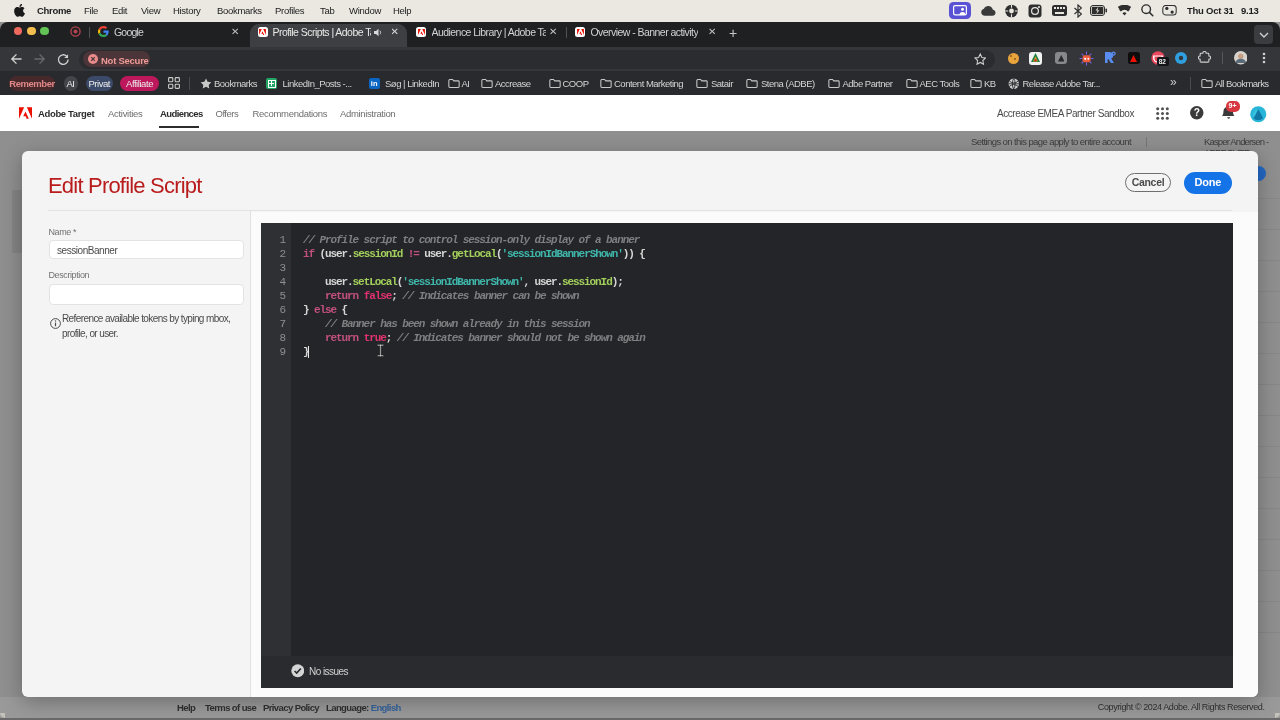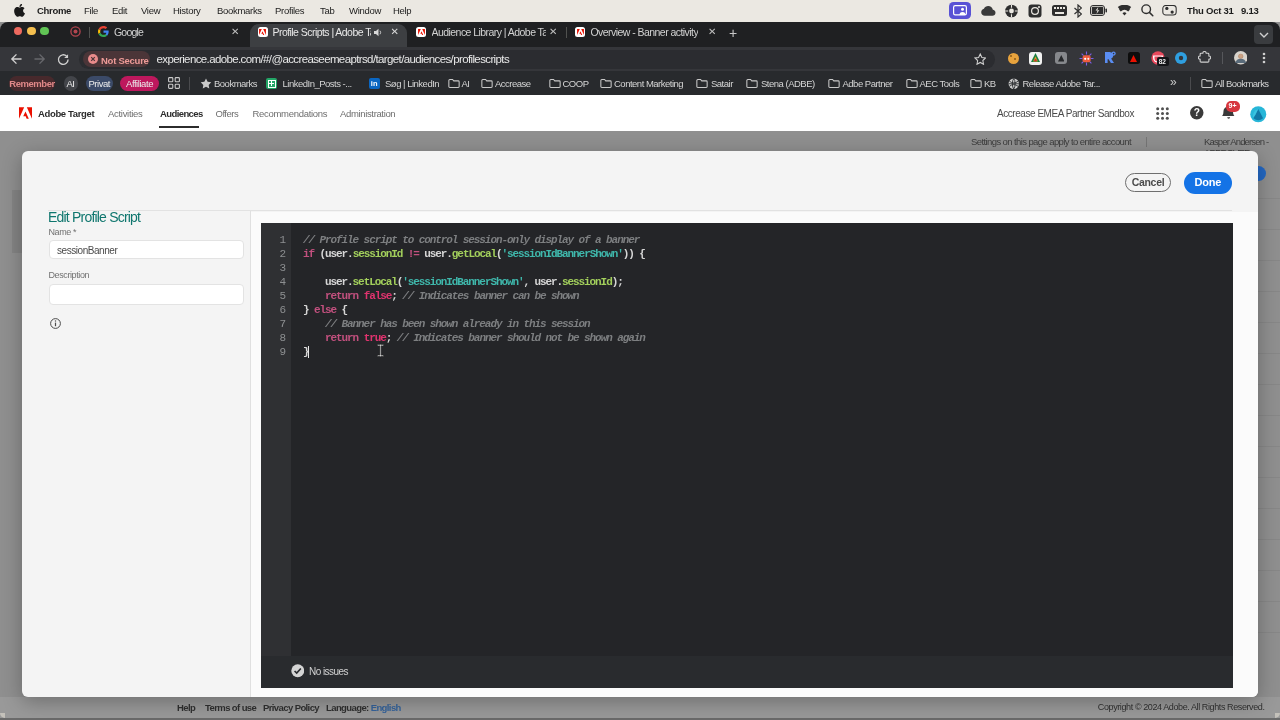--- a/index.html
+++ b/index.html
@@ -160,21 +160,20 @@
       <path fill="none" stroke="#d0d0d0" stroke-width="1.4" d="M11.5 6.5a5 5 0 1 1-1.5-3.5"></path>
       <path fill="#d0d0d0" d="M11.5 1v4H7.5z"></path>
     </svg>
   <div class="abs" style="left:79px;top:49.5px;width:916px;height:19px;background:#2b2c30;border-radius:9.5px;"></div>
   <div class="abs" style="left:83px;top:51px;width:67px;height:16px;background:#4b3538;border-radius:8px;"></div>
   <svg class="abs" style="left:88px;top:54px" width="10" height="10" viewBox="0 0 10 10">
       <circle cx="5" cy="5" r="5" fill="#e98b8b"></circle>
       <path d="M3.2 3.2l3.6 3.6M6.8 3.2L3.2 6.8" stroke="#4b3538" stroke-width="1.2"></path>
     </svg>
   <span class="abs" style="left:101px;top:54.5px;font-size:9.5px;letter-spacing:-0.25px;color:#ee9b98;font-weight:bold;">Not Secure</span>
-  <span class="abs" style="left:156.5px;top:52.5px;font-size:11.5px;letter-spacing:-0.62px;color:#e9e9e9;">experience.adobe.com/#/@accreaseemeaptrsd/target/audiences/profilescripts</span>
   <svg class="abs" style="left:973.5px;top:52.5px" width="12.5" height="12.5" viewBox="0 0 13 13">
       <path fill="none" stroke="#d0d0d0" stroke-width="1.1" d="M6.5 1l1.7 3.6 3.8.5-2.8 2.7.7 3.9L6.5 9.8l-3.4 1.9.7-3.9L1 5.1l3.8-.5z"></path>
     </svg>
   <div class="abs" style="left:1007.5px;top:52.5px;width:11px;height:11px;border-radius:50%;background:#e8a33d;"></div>
   <div class="abs" style="left:1009.5px;top:55px;width:2px;height:2px;border-radius:50%;background:#8a5a18;"></div>
   <div class="abs" style="left:1013.5px;top:57.5px;width:2px;height:2px;border-radius:50%;background:#8a5a18;"></div>
   <div class="abs" style="left:1029px;top:51.5px;width:13px;height:13px;background:#f2f2f2;border-radius:3px;"></div>
   <svg class="abs" style="left:1031px;top:53px" width="9" height="10" viewBox="0 0 9 10">
       <path fill="#1a7d43" d="M4.5 0L9 9H0z"></path>
       <path fill="#d8a220" d="M4.5 2.6L6.9 8H2.1z" transform="translate(0,0.6)"></path>
@@ -366,35 +365,36 @@
   <span class="ft" style="left:177px;">Help</span>
   <span class="ft" style="left:205px;">Terms of use</span>
   <span class="ft" style="left:263px;">Privacy Policy</span>
   <span class="ft" style="left:326px;">Language: <span style="color:#35639b;">English</span></span>
   <span class="ft" style="right:15.5px;font-weight:normal;font-size:9px;letter-spacing:-0.4px;">Copyright © 2024 Adobe. All Rights Reserved.</span>
   <div class="abs" style="left:0px;top:717.5px;width:1280px;height:2.5px;background:#6a6a6a;"></div>
   <div class="abs" style="left:0px;top:713px;width:5px;height:5px;background:#c4c1ba;border-radius:0 0 0 5px;"></div>
   <div class="abs" style="left:1275px;top:713px;width:5px;height:5px;background:#c4c1ba;border-radius:0 0 5px 0;"></div>
 
   <div class="abs" id="modal" style="left:22px;top:151px;width:1236px;height:546px;background:#f4f4f4;border-radius:6px;box-shadow:0 5px 20px rgba(0,0,0,.28);">
-    <span class="abs" style="left:26px;top:21.5px;font-size:14px;letter-spacing:-0.8px;color:#0f766e;margin-top:36px;">Edit Profile Script</span>
+    <span class="abs" style="left:26px;top:21.5px;font-size:22px;letter-spacing:-0.8px;color:#b91c1c;">Edit Profile Script</span>
     <div class="abs" style="left:1103px;top:21.5px;width:44px;height:17.5px;border:1.6px solid #6f6f6f;border-radius:11px;text-align:center;line-height:17.5px;font-size:10.5px;letter-spacing:-0.3px;font-weight:bold;color:#4b4b4b;">Cancel</div>
     <div class="abs" style="left:1161.5px;top:21px;width:48.5px;height:21.5px;background:#1473e6;border-radius:11px;text-align:center;line-height:21.5px;font-size:11px;letter-spacing:-0.2px;font-weight:bold;color:#fff;">Done</div>
     <div class="abs" style="left:26px;top:59px;width:1184px;height:1px;background:#e2e2e2;"></div>
 
     <span class="abs" style="left:26.5px;top:76px;font-size:9px;letter-spacing:-0.4px;color:#717171;">Name *</span>
     <div class="abs" style="left:26.5px;top:89px;width:193px;height:17px;background:#fff;border:1px solid #e3e3e3;border-radius:4px;"></div>
     <span class="abs" style="left:35px;top:93.5px;font-size:10px;letter-spacing:-0.45px;color:#4b4b4b;">sessionBanner</span>
     <span class="abs" style="left:26.5px;top:119px;font-size:9px;letter-spacing:-0.4px;color:#717171;">Description</span>
     <div class="abs" style="left:26.5px;top:132.5px;width:193px;height:19px;background:#fff;border:1px solid #e3e3e3;border-radius:4px;"></div>
     <svg class="abs" style="left:28px;top:166.5px" width="11" height="11" viewBox="0 0 11 11">
         <circle cx="5.5" cy="5.5" r="4.9" fill="none" stroke="#4b4b4b" stroke-width="1"></circle>
         <rect x="4.9" y="4.6" width="1.2" height="3.6" fill="#4b4b4b"></rect>
         <rect x="4.9" y="2.4" width="1.2" height="1.2" fill="#4b4b4b"></rect>
       </svg>
+    <span class="abs" style="left:40px;top:161px;font-size:10px;letter-spacing:-0.6px;color:#4b4b4b;line-height:14.5px;white-space:nowrap;">Reference available tokens by typing mbox,<br>profile, or user.</span>
 
     <div class="abs" style="left:228px;top:60px;width:1px;height:486px;background:#e0e0e0;"></div>
 
     <div class="abs" style="left:229px;top:61px;width:1007px;height:485px;background:#fbfbfb;border-radius:0 0 6px 0;"></div>
     <div class="abs" id="edwrap" style="left:239px;top:71.5px;width:971.5px;height:465.5px;">
       <div class="abs" style="left:0;top:0;width:30px;height:433px;background:#2f3033;"></div>
       <div class="abs" style="left:30px;top:0;width:941.5px;height:433px;background:#242528;"></div>
       <div class="abs" style="left:0;top:433px;width:971.5px;height:32.5px;background:#292b2e;"></div>
       <div id="lines">
           <span class="lnum" style="top:10.5px">1</span>

